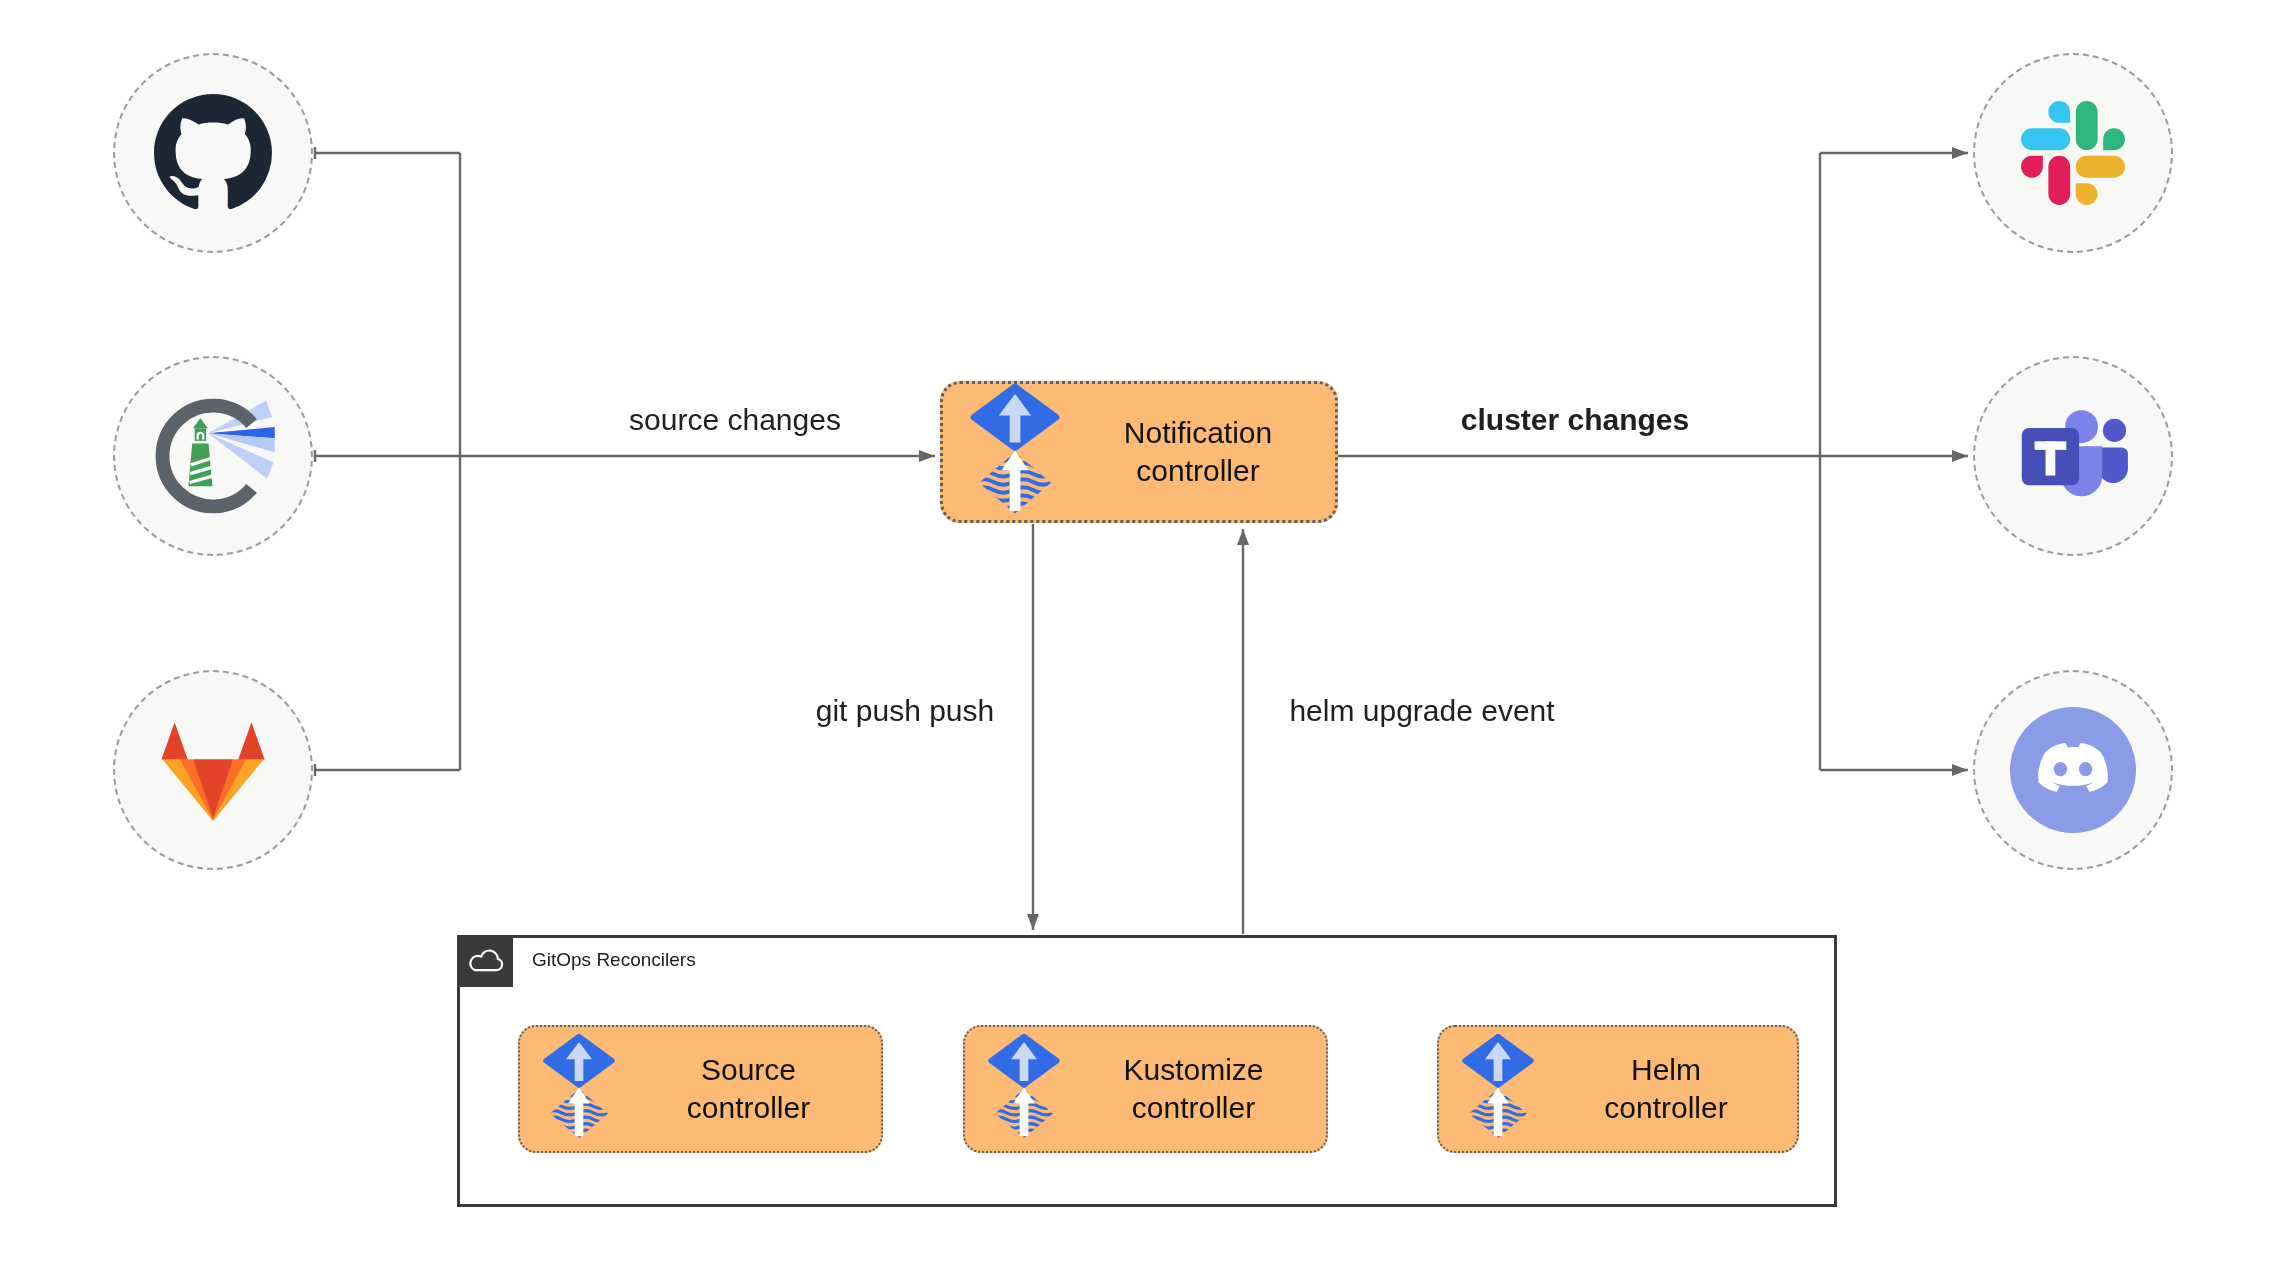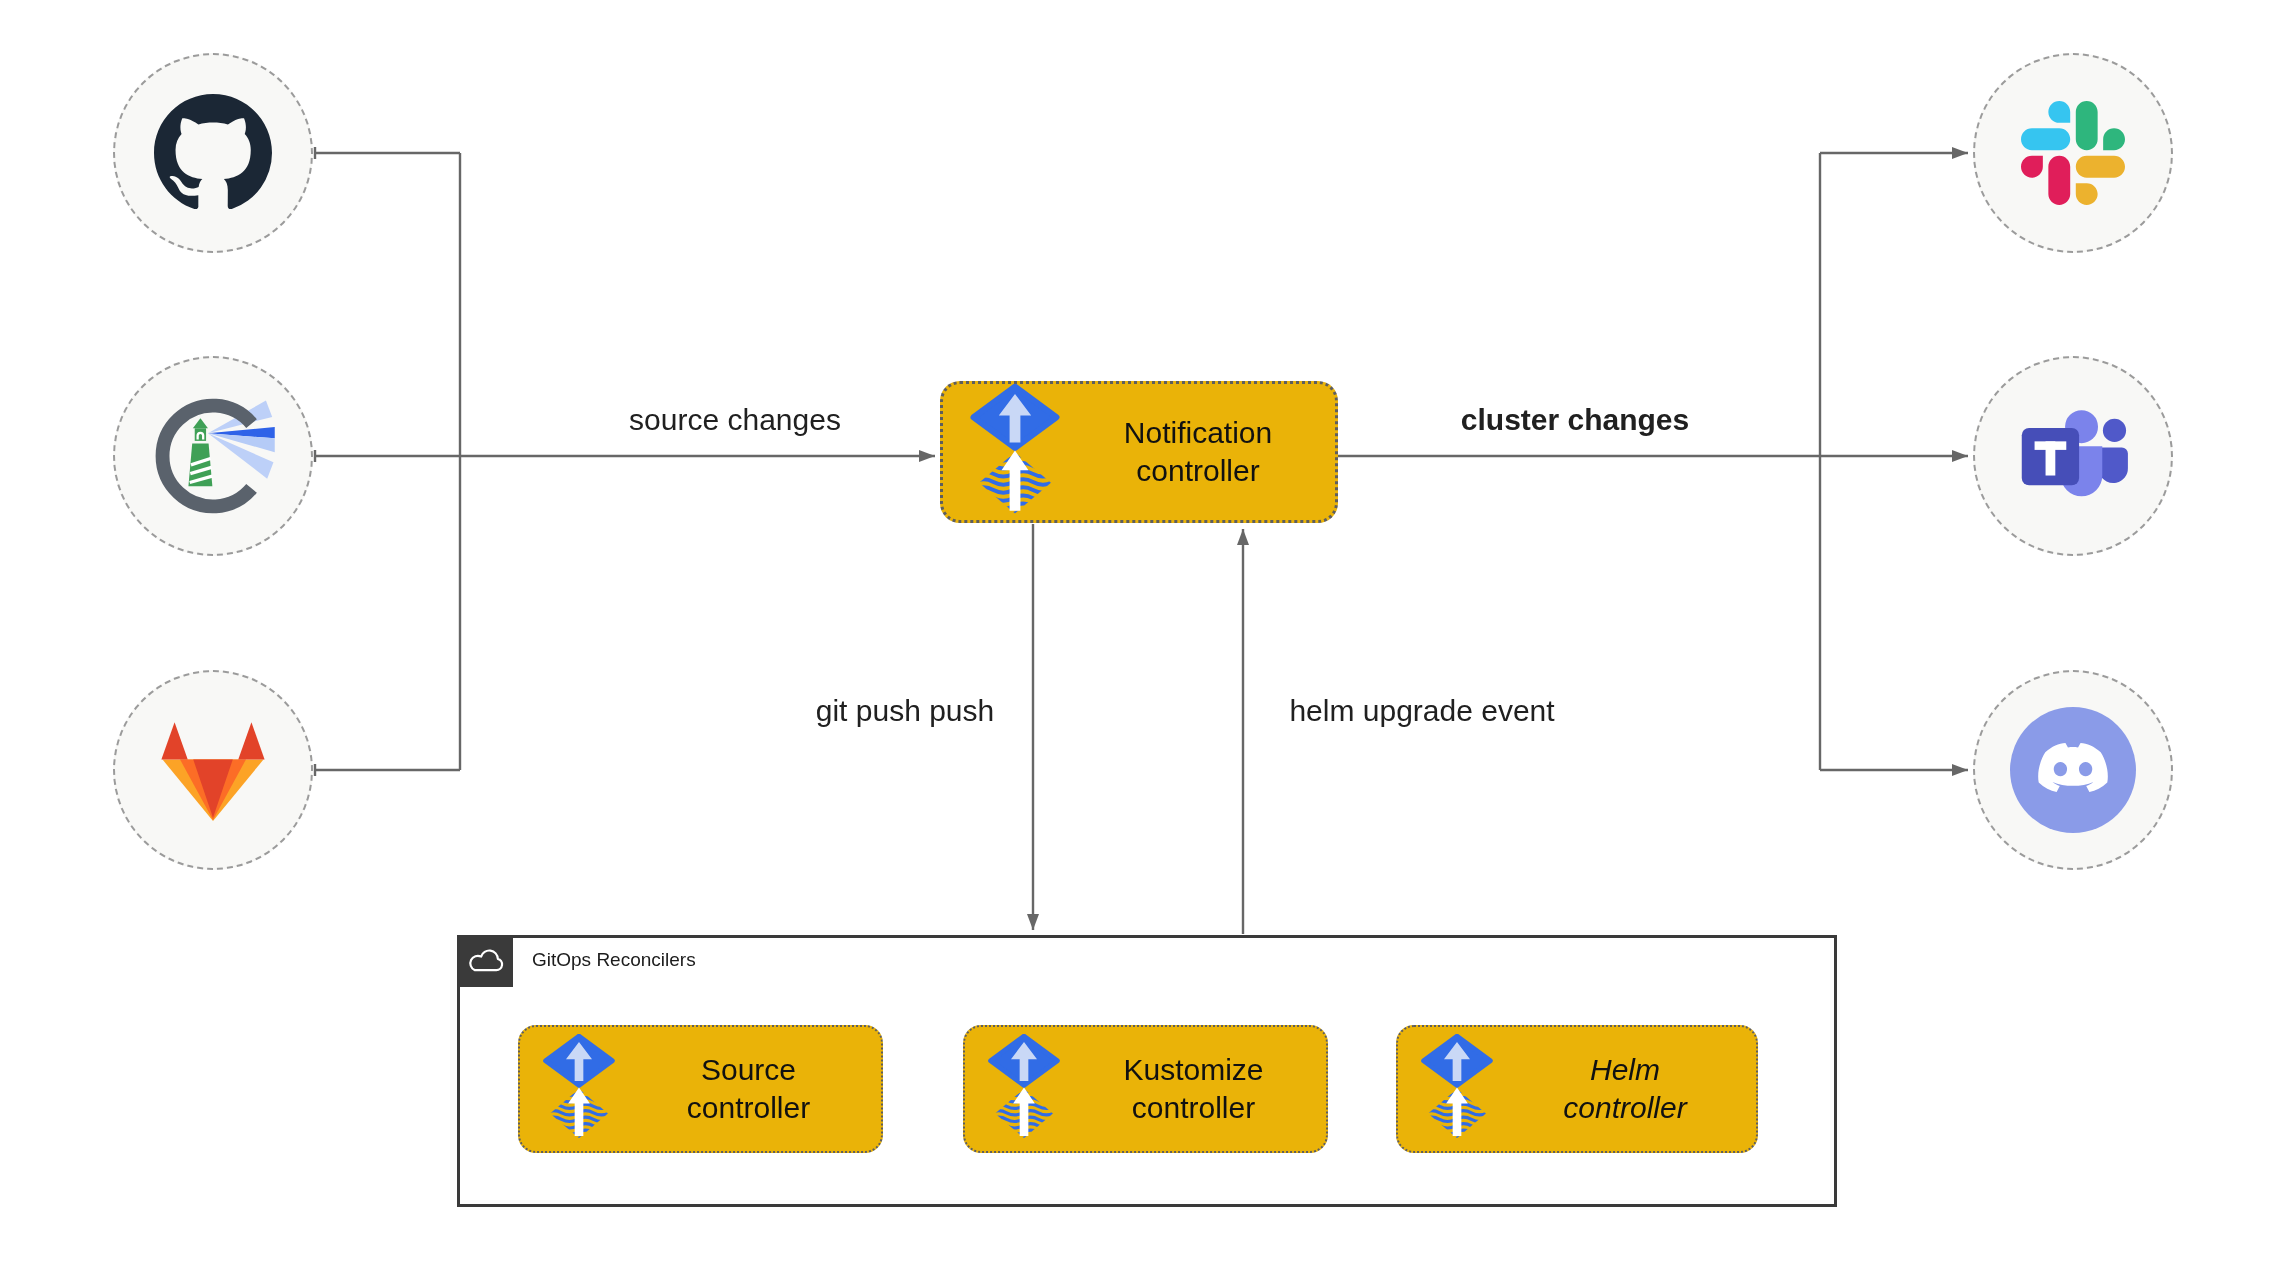--- a/index.html
+++ b/index.html
@@ -6,21 +6,21 @@
   body{width:2292px;height:1284px;position:relative;overflow:hidden;
        font-family:"Liberation Sans", sans-serif;color:#1d1d1d;}
   #canvas{position:absolute;inset:0;width:2292px;height:1284px;}
   #connectors{position:absolute;left:0;top:0;z-index:1;}
 
   .node{position:absolute;width:200px;height:200px;border-radius:50%;
         background:#f8f8f6;border:2px dashed #9b9b9b;z-index:2;
         display:flex;align-items:center;justify-content:center;box-sizing:border-box;}
   .node svg{display:block;}
 
-  .flux-box{position:absolute;box-sizing:border-box;background:#eab308;
+  .flux-box{position:absolute;box-sizing:border-box;background:#fdba74;
             border:3px dotted #5e5e5e;border-radius:20px;z-index:3;
             display:flex;align-items:center;}
   .flux-box .logo-slot{flex:0 0 auto;margin-left:26px;}
   .flux-box .lbl{flex:1 1 auto;text-align:center;font-size:30px;line-height:38px;color:#111;}
   .flux-box .lbl span{display:block;}
 
   #notification-box{left:940px;top:381px;width:398px;height:142px;}
   #notification-box .logo-slot svg{width:92px;height:133px;}
 
   .edge-label{position:absolute;z-index:2;font-size:30px;color:#202020;
@@ -29,21 +29,21 @@
   #gitops-box{position:absolute;left:457px;top:935px;width:1380px;height:272px;
               background:#ffffff;border:3px solid #3a3a3a;box-sizing:border-box;z-index:2;}
   #gitops-tab{position:absolute;left:-3px;top:-3px;width:56px;height:52px;background:#3a3a3a;
               display:flex;align-items:center;justify-content:center;}
   #gitops-title{position:absolute;left:72px;top:11px;font-size:19px;color:#1c1c1c;}
   .ctl-box{top:87px;height:128px;border-width:2.5px;border-radius:18px;}
   .ctl-box .logo-slot{margin-left:22px;}
   .ctl-box .logo-slot svg{width:74px;height:107px;}
   #ctl-source{left:58px;width:365px;position:absolute;}
   #ctl-kustomize{left:503px;width:365px;position:absolute;align-items:center;}
-  #ctl-helm{left:936px;width:362px;position:absolute;font-style:italic;}
+  #ctl-helm{left:977px;width:362px;position:absolute;}
 </style>
 </head>
 <body>
 
 <div id="canvas">
 
   <svg id="connectors" width="2292" height="1284" viewBox="0 0 2292 1284">
     <defs>
       <marker id="arrow" markerUnits="userSpaceOnUse" markerWidth="20" markerHeight="16" refX="17" refY="7" orient="auto">
         <path d="M1,1 L17,7 L1,13 Z" fill="#676767"></path>

